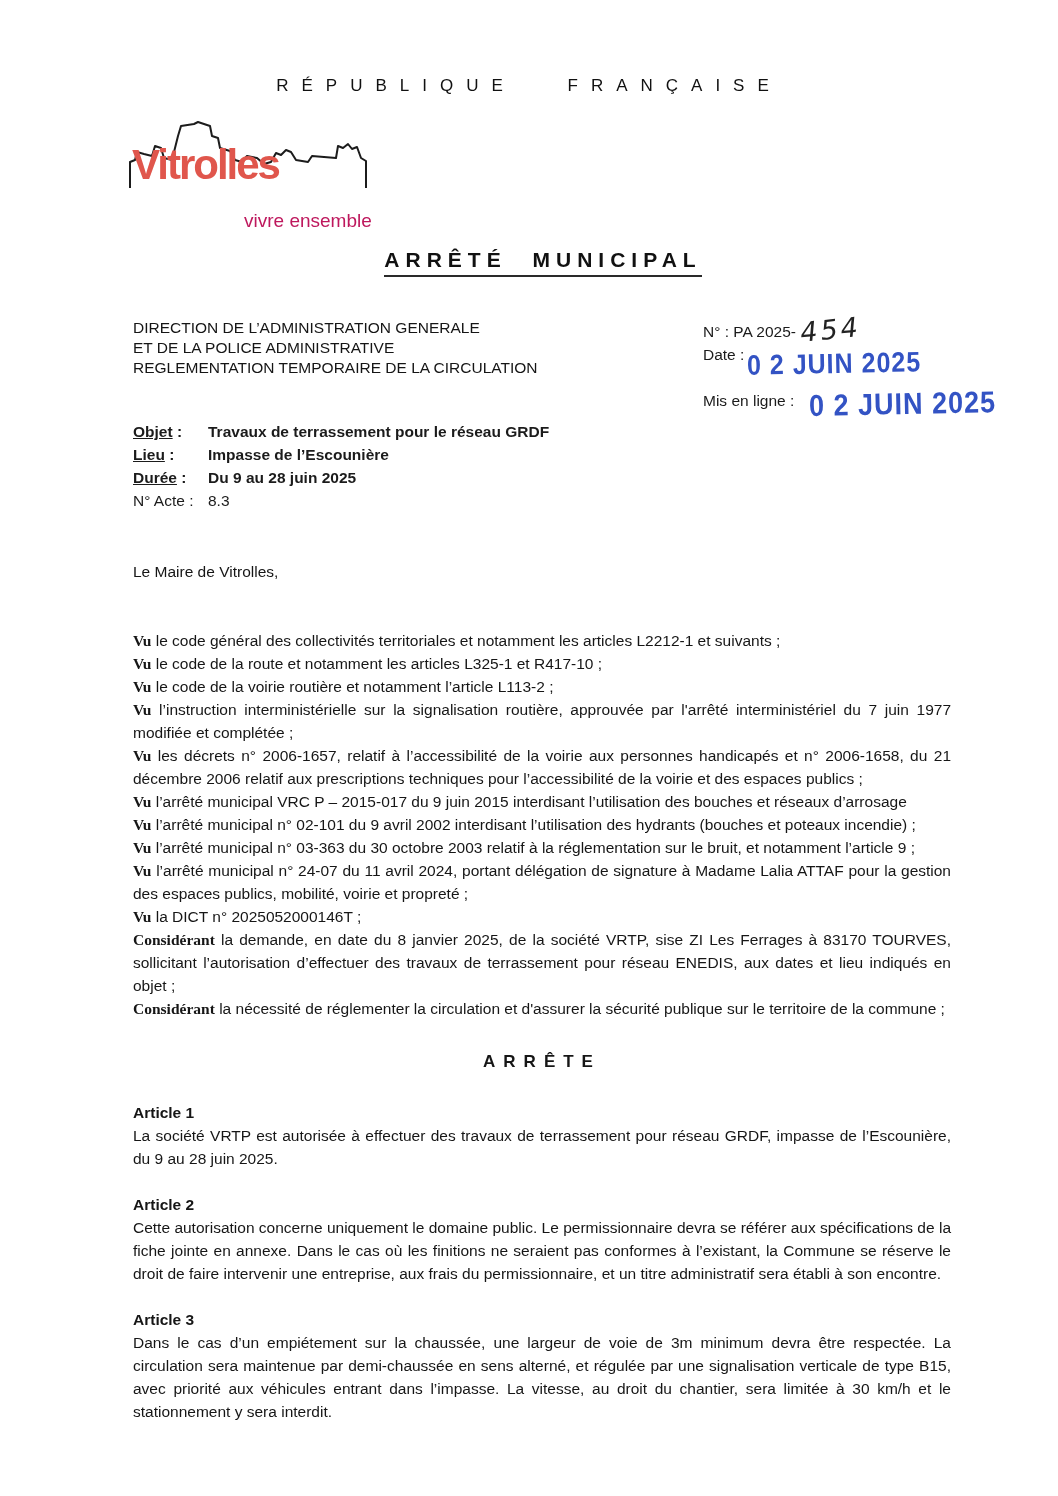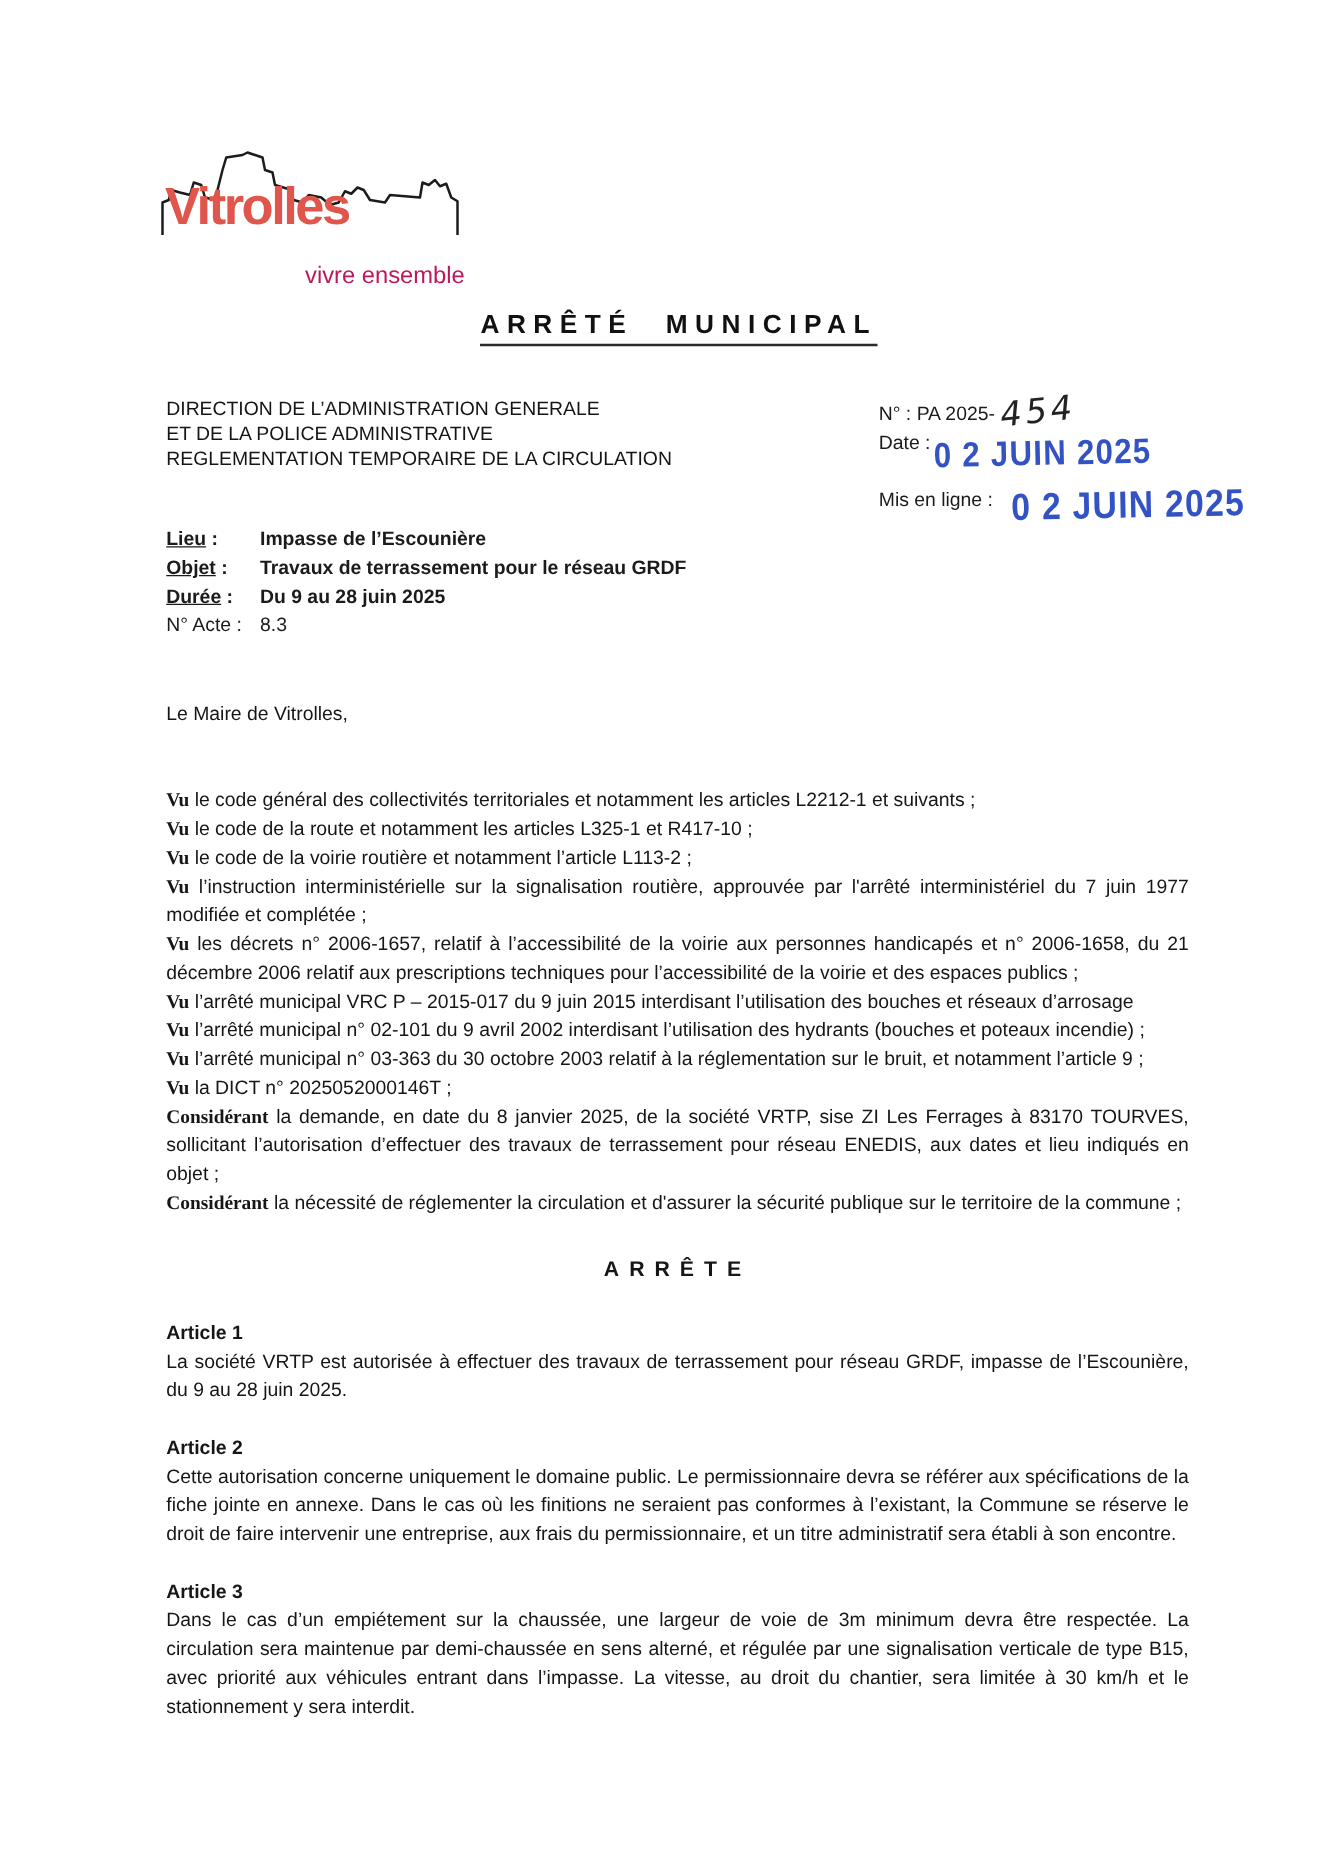--- a/index.html
+++ b/index.html
@@ -149,20 +149,21 @@
     color: #2b2b2b;
     letter-spacing: 0.3px;
   }
   .footer a { text-decoration: underline; }
 </style>
 </head>
 <body>
 
 <div class="page">
 
+  <div class="republique">RÉPUBLIQUE FRANÇAISE</div>
 
   <div class="logo">
     <svg class="logo-skyline" width="250" height="72" viewBox="0 0 250 72">
       <path d="M4,70 L4,44 L9,42 L11,34 L18,36 L26,38 L29,28 L35,30 L38,40 L46,42 L52,18 L55,8 L68,6 L72,4 L84,8 L86,18 L92,20 L94,30 L104,33 L109,42 L116,44 L121,38 L131,40 L138,46 L145,44 L150,35 L155,37 L160,32 L165,34 L170,42 L182,44 L186,38 L210,40 L212,28 L217,30 L222,26 L226,31 L231,29 L235,40 L240,43 L240,70" fill="none" stroke="#1c1c1c" stroke-width="2" stroke-linejoin="round"></path>
     </svg>
     <div class="logo-name" style="color: rgb(224, 86, 76);">Vitrolles</div>
     <div class="logo-tagline">vivre ensemble</div>
   </div>
 
   <div class="doc-title">
@@ -181,27 +182,27 @@
     </div>
     <div>Date :</div>
     <div style="height:23px"></div>
     <div>Mis en ligne :</div>
     <div class="stamp stamp-1" style="color: rgb(51, 83, 196);">0 2 JUIN 2025</div>
     <div class="stamp stamp-2" style="color: rgb(51, 83, 196);">0 2 JUIN 2025</div>
   </div>
 
   <div class="subject">
   <div class="subject-row strong">
+    <span class="subject-label"><u>Objet</u><span> :</span></span>
+    <span class="subject-value">Travaux de terrassement pour le réseau GRDF</span>
+  </div>
+
+  <div class="subject-row strong">
     <span class="subject-label"><u>Lieu</u><span> :</span></span>
     <span class="subject-value">Impasse de l’Escounière</span>
-  </div>
-
-  <div class="subject-row strong">
-    <span class="subject-label"><u>Objet</u><span> :</span></span>
-    <span class="subject-value">Travaux de terrassement pour le réseau GRDF</span>
   </div>
 
   <div class="subject-row strong">
     <span class="subject-label"><u>Durée</u><span> :</span></span>
     <span class="subject-value">Du 9 au 28 juin 2025</span>
   </div>
 
   <div class="subject-row">
     <span class="subject-label"><u>N° Acte</u><span> :</span></span>
     <span class="subject-value">8.3</span>
@@ -220,20 +221,21 @@
   <p><b>Vu</b><span> l’instruction interministérielle sur la signalisation routière, approuvée par l'arrêté interministériel du 7 juin 1977 modifiée et complétée ;</span></p>
 
   <p><b>Vu</b><span> les décrets n° 2006-1657, relatif à l’accessibilité de la voirie aux personnes handicapés et n° 2006-1658, du 21 décembre 2006 relatif aux prescriptions techniques pour l’accessibilité de la voirie et des espaces publics ;</span></p>
 
   <p><b>Vu</b><span> l’arrêté municipal VRC P – 2015-017 du 9 juin 2015 interdisant l’utilisation des bouches et réseaux d’arrosage</span></p>
 
   <p><b>Vu</b><span> l’arrêté municipal n° 02-101 du 9 avril 2002 interdisant l’utilisation des hydrants (bouches et poteaux incendie) ;</span></p>
 
   <p><b>Vu</b><span> l’arrêté municipal n° 03-363 du 30 octobre 2003 relatif à la réglementation sur le bruit, et notamment l’article 9 ;</span></p>
 
+  <p><b>Vu</b><span> l’arrêté municipal n° 24-07 du 11 avril 2024, portant délégation de signature à Madame Lalia ATTAF pour la gestion des espaces publics, mobilité, voirie et propreté ;</span></p>
 
   <p><b>Vu</b><span> la DICT n° 2025052000146T ;</span></p>
 
   <p><b>Considérant</b><span> la demande, en date du 8 janvier 2025, de la société VRTP, sise ZI Les Ferrages à 83170 TOURVES, sollicitant l’autorisation d’effectuer des travaux de terrassement pour réseau ENEDIS, aux dates et lieu indiqués en objet ;</span></p>
 
   <p><b>Considérant</b><span> la nécessité de réglementer la circulation et d'assurer la sécurité publique sur le territoire de la commune ;</span></p>
 </div>
     <div class="decree-heading">ARRÊTE</div>
     <div class="articles">
   <div class="article">

